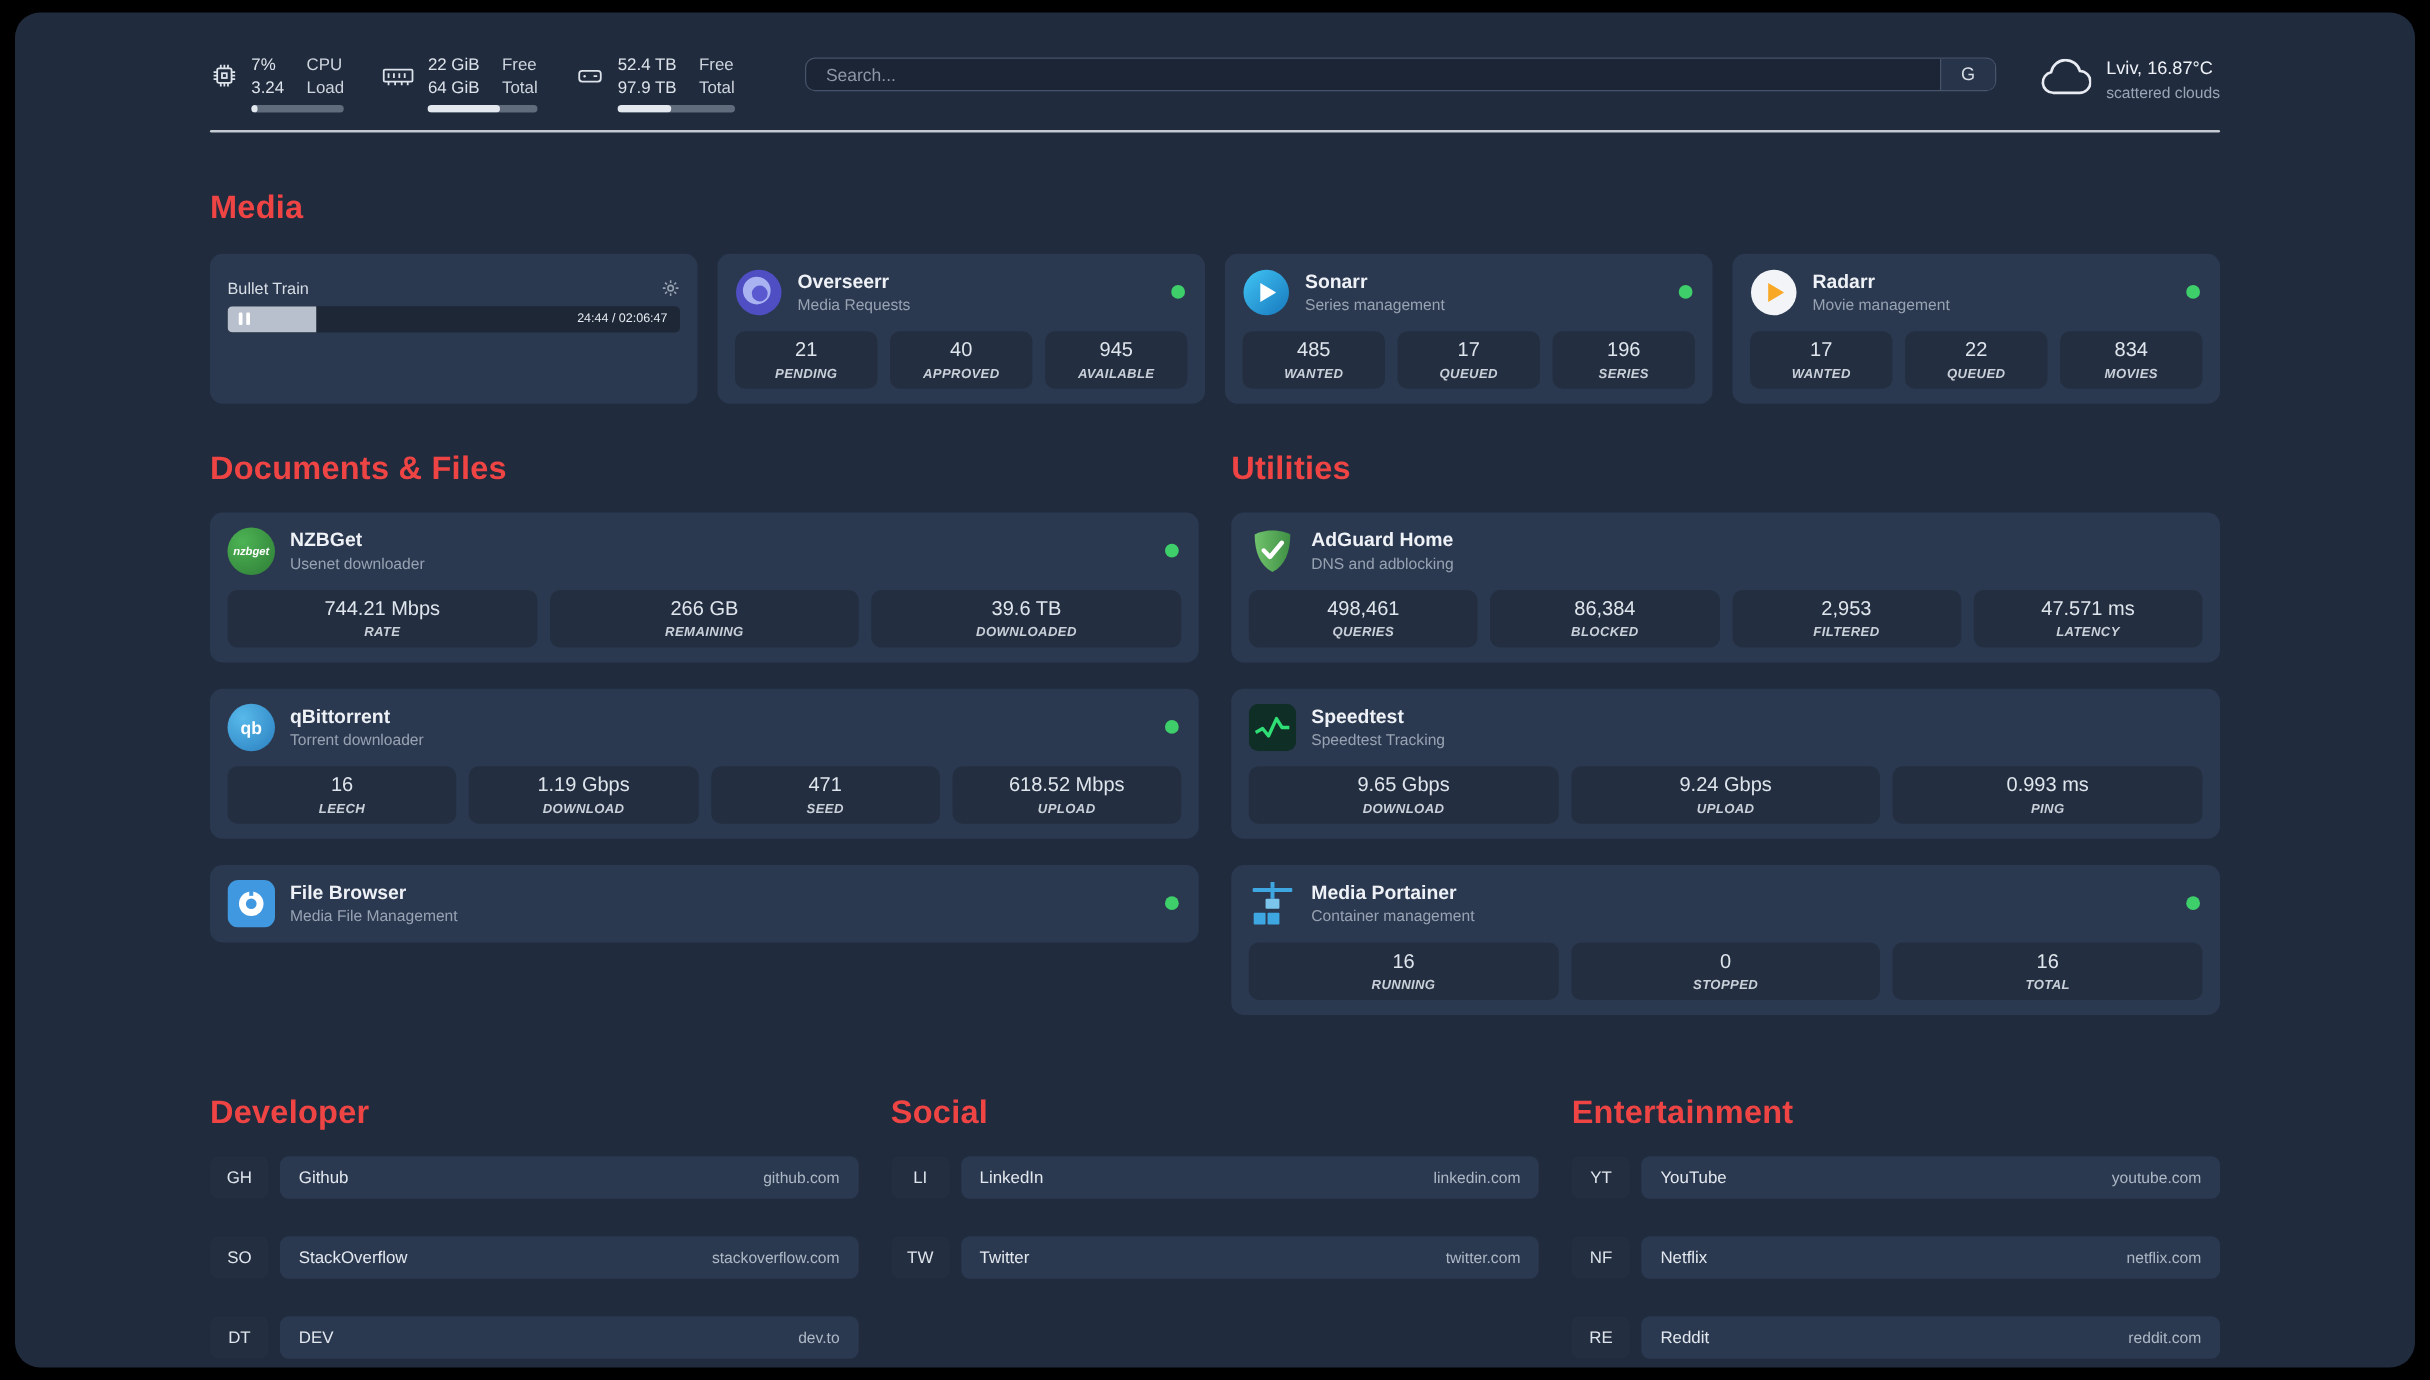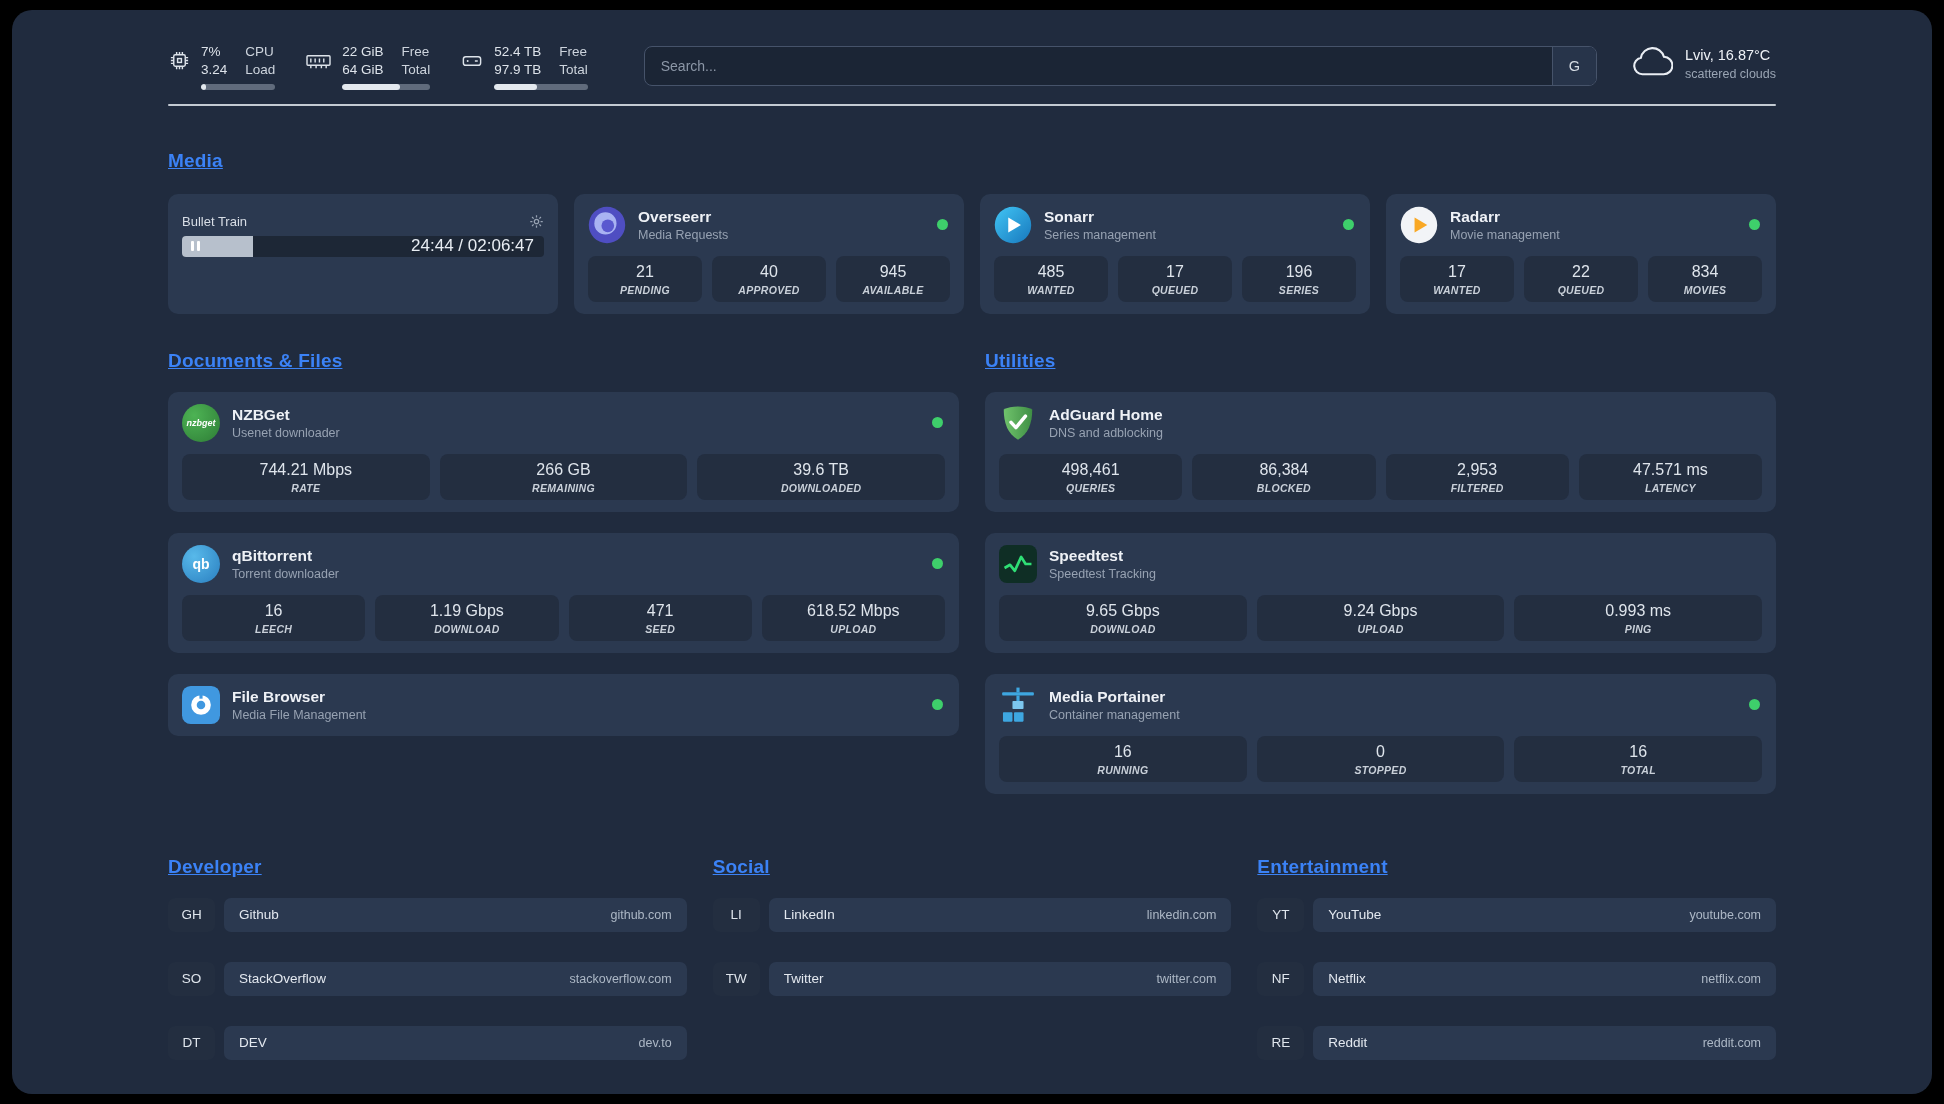--- a/index.html
+++ b/index.html
@@ -9,33 +9,33 @@
 
   
   .topbar { display:flex; align-items:flex-start; padding-top:34px; }
   .sys { display:flex; gap:10px; margin-right:30px; }
   .sys-icon { margin-top:5px; flex:none; }
   .sys-grid { display:grid; grid-template-columns:auto auto; column-gap:18px; row-gap:1px; font-size:13.5px; color:#dde3ea; line-height:1.25; }
   .sys-lab { color:#cdd4dd; }
   .sys-bar { margin-top:5px; height:6px; border-radius:3px; background:rgba(175,186,200,0.45); position:relative; overflow:hidden; }
   .sys-fill { position:absolute; left:0; top:0; bottom:0; background:#e3e8ee; border-radius:3px; display:block; }
 
-  .search { flex:1; display:flex; align-items:center; height:40px; margin:2px 34px 0 26px; background:#1b2535; border:1px solid #46536a; border-radius:8px; overflow:hidden; }
+  .search { flex:1; display:flex; align-items:center; height:27px; margin:2px 34px 0 26px; background:#1b2535; border:1px solid #46536a; border-radius:8px; overflow:hidden; }
   .search input { flex:1; height:100%; background:transparent; border:none; outline:none; color:#dfe5ec; font-size:14px; padding:0 16px; font-family:"Liberation Sans", sans-serif; }
   .search input::placeholder { color:#8c97a7; }
   .search-engine { width:44px; height:100%; display:flex; align-items:center; justify-content:center; background:#27344a; border-left:1px solid #46536a; color:#d6dce4; font-size:14.5px; cursor:pointer; }
 
   .weather { display:flex; align-items:center; gap:12px; margin-top:2px; }
   .weather-text { font-size:14.5px; color:#eef2f7; line-height:1.35; }
   .weather-cond { font-size:12.5px; color:#9aa5b4; }
 
   .divider { margin-top:14px; height:2px; background:#d5dbe2; opacity:.9; border-radius:2px; }
 
   
-  .section-title { font-size:19px; font-weight:700; color:#3b82f6; letter-spacing:.2px;text-decoration:underline; }
+  .section-title { font-size:26px; font-weight:700; color:#ef4444; letter-spacing:.2px; }
   .media-section { margin-top:44px; }
   .media-grid { margin-top:22px; display:grid; grid-template-columns:repeat(4,1fr); gap:16px; }
 
   .card { background:#2b3950; border-radius:10px; padding:12px 14px; cursor:pointer; }
   .card-header { display:flex; align-items:center; gap:12px; }
   .app-icon { width:38px; height:38px; flex:none; display:flex; align-items:center; justify-content:center; }
   .app-icon svg { width:38px; height:38px; }
   .app-name { font-size:15.5px; font-weight:600; color:#eef1f6; }
   .app-desc { font-size:12.5px; color:#97a2b2; margin-top:2px; }
   .dot { width:11px; height:11px; border-radius:50%; margin-left:auto; margin-right:2px; flex:none; }
@@ -47,21 +47,21 @@
   .tile-value { font-size:16px; color:#dfe5ec; }
   .tile-label { font-size:10.5px; font-weight:700; color:#c9d0d9; margin-top:3px; letter-spacing:.3px;font-style:italic; }
 
   
   .np-row { display:flex; align-items:center; justify-content:space-between; margin-top:8px; font-size:13px; color:#d8dee6; }
   .gear { display:flex; cursor:pointer; }
   .np-bar { position:relative; margin-top:7px; height:21px; background:#1d2736; border-radius:4px; overflow:hidden; }
   .np-fill { position:absolute; left:0; top:0; bottom:0; background:#b7c0cc; display:block; }
   .pause { position:absolute; left:9px; top:50%; transform:translateY(-50%); display:flex; gap:3px; cursor:pointer; }
   .pause i { width:3px; height:10px; background:#fff; border-radius:1px; display:block; }
-  .np-time { position:absolute; right:10px; top:50%; transform:translateY(-50%); font-size:17px; color:#e8edf3;margin-left:40px; }
+  .np-time { position:absolute; right:10px; top:50%; transform:translateY(-50%); font-size:10px; color:#e8edf3;margin-left:40px; }
 
   
   .icon-text { width:38px; height:38px; border-radius:50%; display:flex; align-items:center; justify-content:center; color:#fff; }
   .icon-nzbget { background:radial-gradient(circle at 32% 30%, #4db354, #2e7d36); font-size:9px; font-style:italic; font-weight:700; }
   .icon-qb { background:radial-gradient(circle at 32% 30%, #58b9ea, #2a7fc0); font-size:14px; font-weight:700; }
 
   
   .two-col { margin-top:36px; display:grid; grid-template-columns:1fr 1fr; column-gap:26px; align-items:start; }
   .col-stack { margin-top:20px; display:flex; flex-direction:column; gap:21px; }
 

